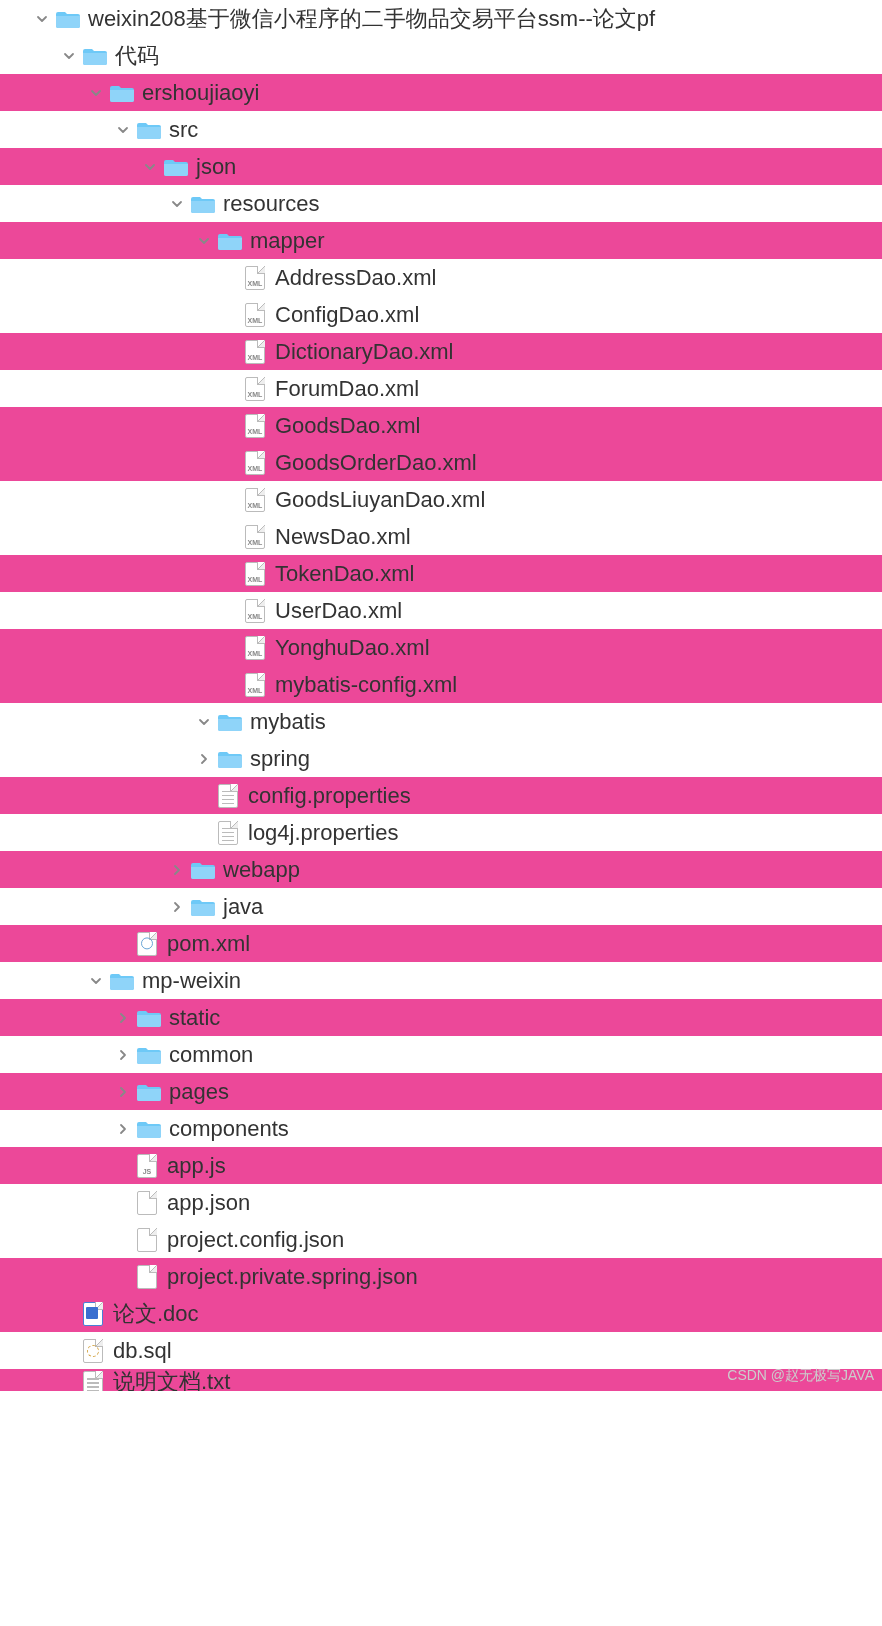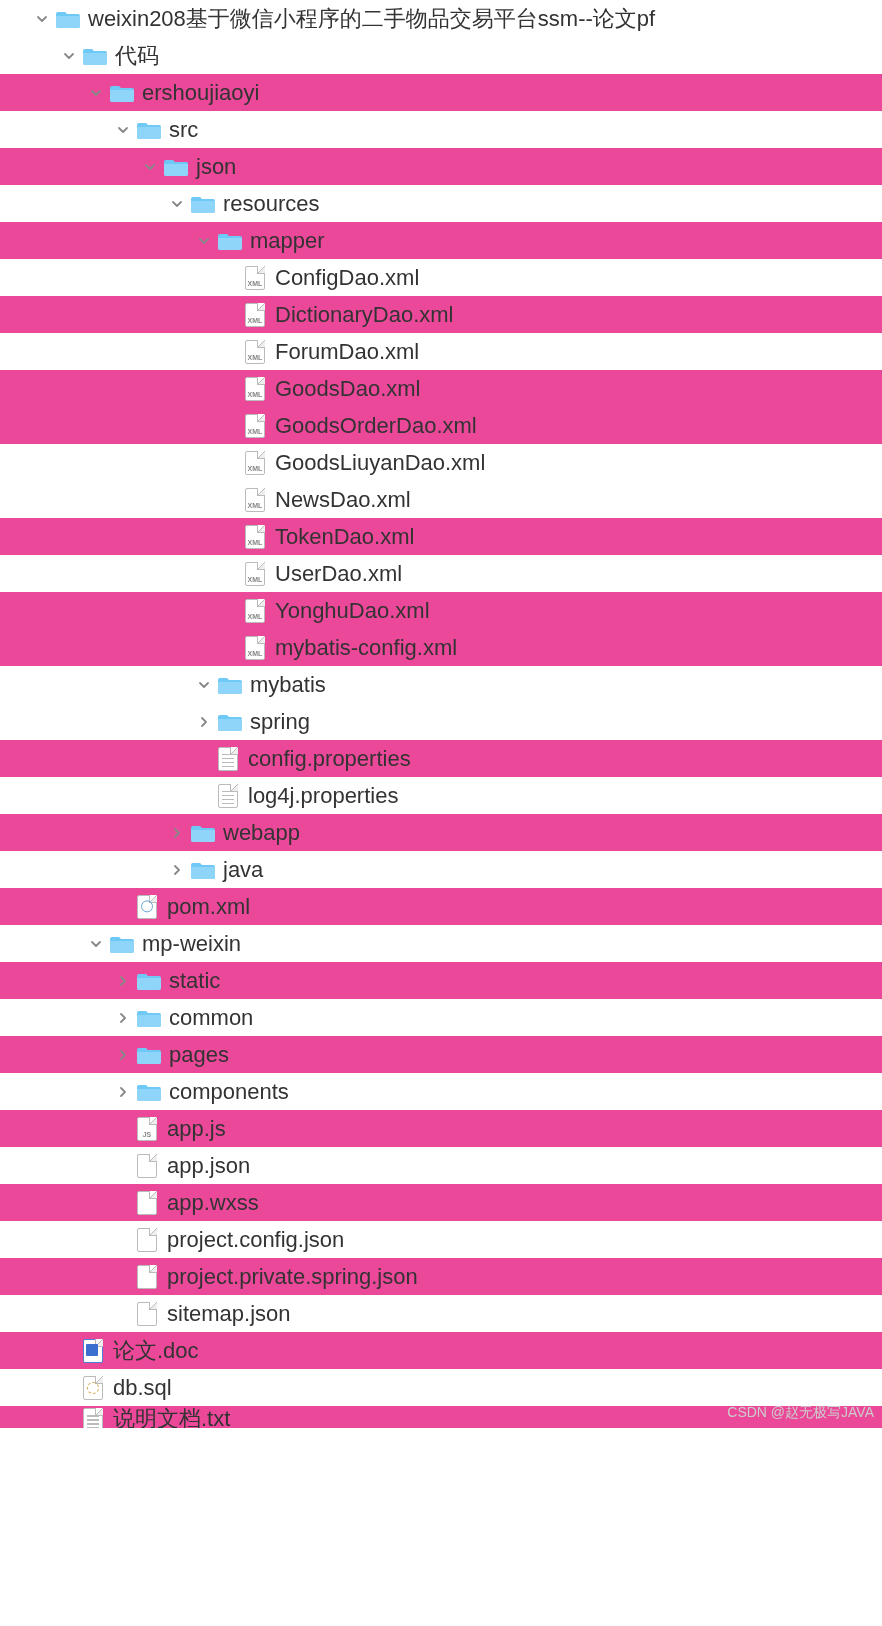--- a/index.html
+++ b/index.html
@@ -201,20 +201,28 @@
         </svg>
       </span>
       <span class="label">mapper</span>
     </div>
     <div class="tree-row">
       <span class="indent" style="width: 223px;"></span>
       <span class="chevron blank"></span>
       <div class="file-icon">
         <div class="badge">XML</div>
       </div>
+      <span class="label">AddressDao.xml</span>
+    </div>
+    <div class="tree-row">
+      <span class="indent" style="width: 223px;"></span>
+      <span class="chevron blank"></span>
+      <div class="file-icon">
+        <div class="badge">XML</div>
+      </div>
       <span class="label">ConfigDao.xml</span>
     </div>
     <div class="tree-row alt">
       <span class="indent" style="width: 223px;"></span>
       <span class="chevron blank"></span>
       <div class="file-icon">
         <div class="badge">XML</div>
       </div>
       <span class="label">DictionaryDao.xml</span>
     </div>
@@ -466,43 +474,31 @@
         <div class="badge">JS</div>
       </div>
       <span class="label">app.js</span>
     </div>
     <div class="tree-row">
       <span class="indent" style="width: 115px;"></span>
       <span class="chevron blank"></span>
       <div class="file-icon"></div>
       <span class="label">app.json</span>
     </div>
-    <div class="tree-row alt">
-      <span class="indent" style="width: 115px;"></span>
-      <span class="chevron blank"></span>
-      <div class="file-icon"></div>
-      <span class="label">app.wxss</span>
-    </div>
     <div class="tree-row">
       <span class="indent" style="width: 115px;"></span>
       <span class="chevron blank"></span>
       <div class="file-icon"></div>
       <span class="label">project.config.json</span>
     </div>
     <div class="tree-row alt">
       <span class="indent" style="width: 115px;"></span>
       <span class="chevron blank"></span>
       <div class="file-icon"></div>
       <span class="label">project.private.spring.json</span>
-    </div>
-    <div class="tree-row">
-      <span class="indent" style="width: 115px;"></span>
-      <span class="chevron blank"></span>
-      <div class="file-icon"></div>
-      <span class="label">sitemap.json</span>
     </div>
     <div class="tree-row alt">
       <span class="indent" style="width: 61px;"></span>
       <span class="chevron blank"></span>
       <div class="file-icon doc">
         <div class="sq"></div>
       </div>
       <span class="label">论文.doc</span>
     </div>
     <div class="tree-row">

